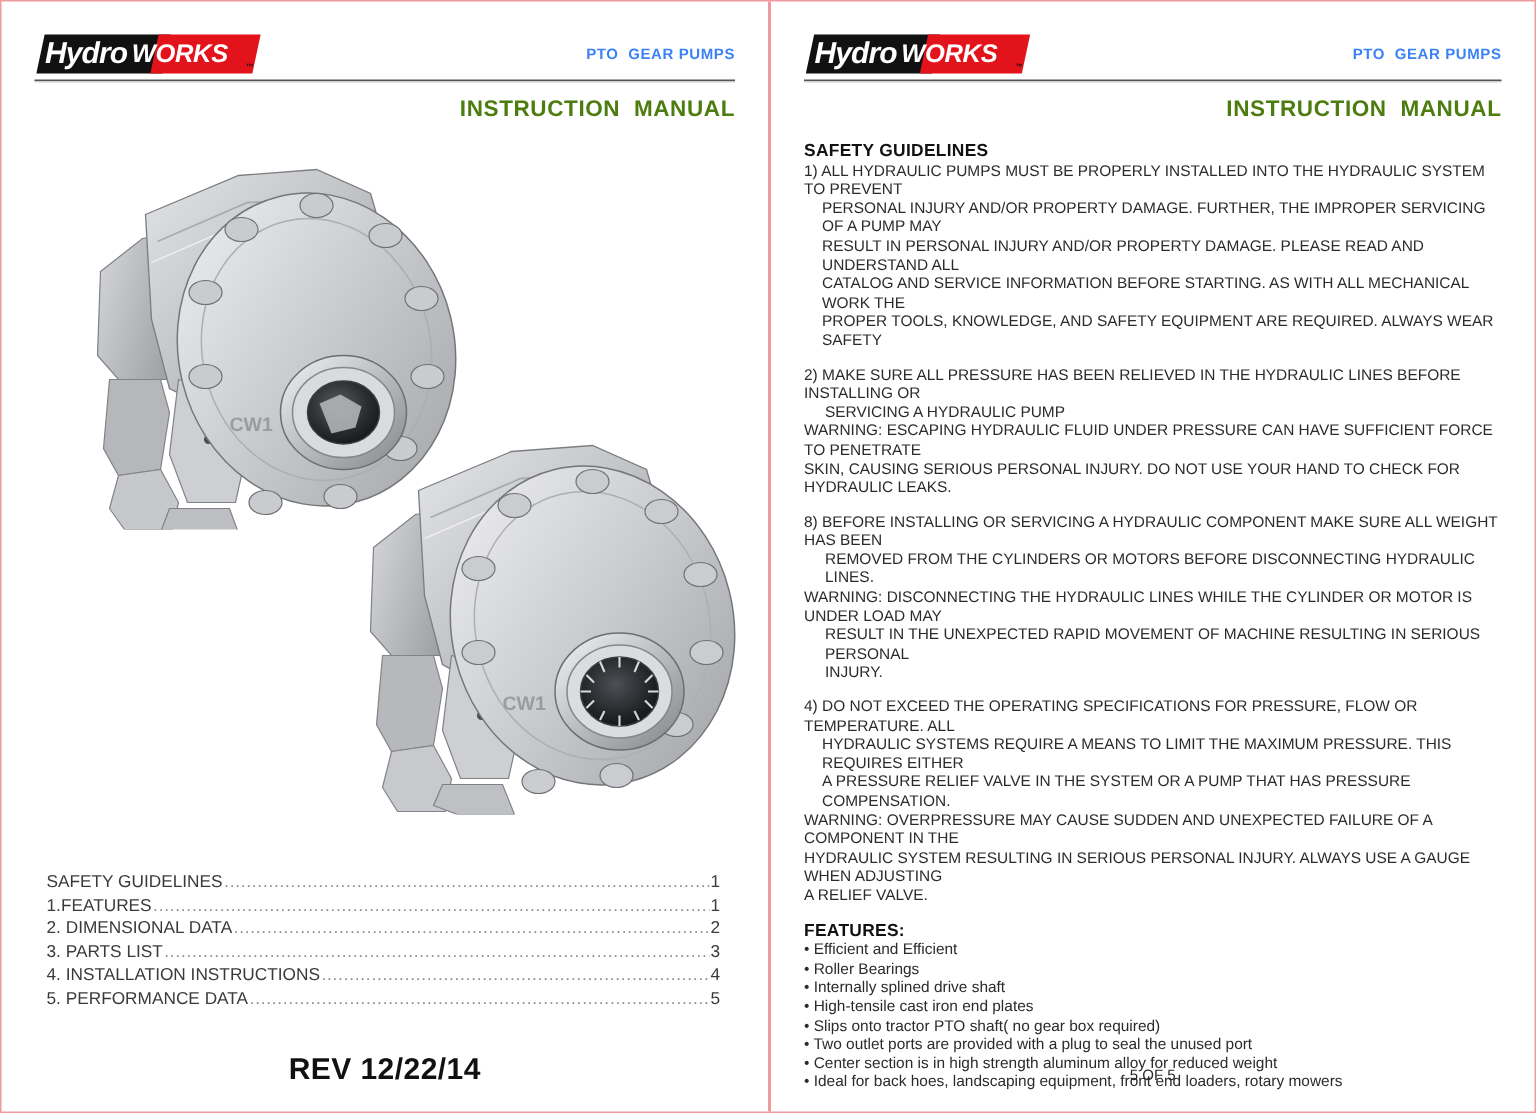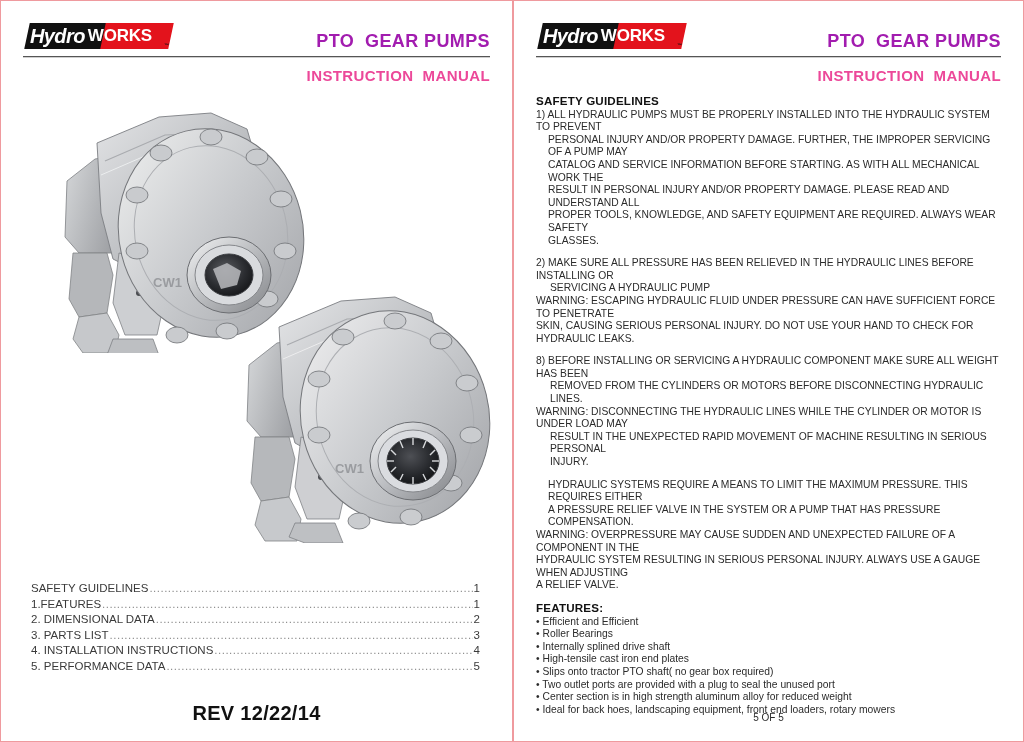--- a/index.html
+++ b/index.html
@@ -45,42 +45,42 @@
     position: absolute; top: 0; left: 0; height: 26px; width: 147px;
     display: flex; align-items: center;
   }
   .logo-hydro {
     color: #ffffff; font-weight: bold; font-style: italic;
     font-size: 20px; letter-spacing: -0.6px;
     padding-left: 7px;
     font-family: "Liberation Sans", sans-serif;
   }
   .logo-works {
-    color: #ffffff; font-weight: bold; 
+    color: #ffffff; font-weight: bold; font-style: italic;
     font-size: 17px; letter-spacing: -0.2px;
     margin-left: 3px;
     font-family: "Liberation Sans", sans-serif;
   }
   .logo-tm {
     position: absolute; right: 1px; bottom: 1px;
     color: #111111; font-size: 5px; font-weight: bold;
   }
 
   .hdr-title {
-    font-size: 18px; font-weight: bold; color: #a21caf;
+    font-size: 10px; font-weight: bold; color: #3b82f6;
     letter-spacing: 0.4px; text-align: right;
     padding-top: 8px; white-space: pre;
   }
   .hdr-rule {
     margin-top: 4px; height: 0;
     border-top: 1.2px solid #555555;
     border-bottom: 1px solid #cfcfcf;
   }
   .hdr-sub {
-    font-size: 15px; font-weight: bold; color: #ec4899;
+    font-size: 15px; font-weight: bold; color: #4d7c0f;
     letter-spacing: 0.4px; text-align: right;
     margin-top: 9px; white-space: pre;
   }
 
   
   .art {
     position: relative; flex: 1 1 auto;
     min-height: 0;
   }
   .pump { position: absolute; }
@@ -377,42 +377,42 @@
       <div class="hdr-sub">INSTRUCTION  MANUAL</div>
     </div>
 
     <div class="body">
 
       <div class="sec-head">SAFETY GUIDELINES</div>
 
       <div class="para">
         <span class="ln">1) ALL HYDRAULIC PUMPS MUST BE PROPERLY INSTALLED INTO THE HYDRAULIC SYSTEM TO PREVENT</span>
         <span class="ln ind1">PERSONAL INJURY AND/OR PROPERTY DAMAGE. FURTHER, THE IMPROPER SERVICING OF A PUMP MAY</span>
+        <span class="ln ind1">RESULT IN PERSONAL INJURY AND/OR PROPERTY DAMAGE. PLEASE READ AND UNDERSTAND ALL</span>
         <span class="ln ind1">CATALOG AND SERVICE INFORMATION BEFORE STARTING. AS WITH ALL MECHANICAL WORK THE</span>
-        <span class="ln ind1">RESULT IN PERSONAL INJURY AND/OR PROPERTY DAMAGE. PLEASE READ AND UNDERSTAND ALL</span>
         <span class="ln ind1">PROPER TOOLS, KNOWLEDGE, AND SAFETY EQUIPMENT ARE REQUIRED. ALWAYS WEAR SAFETY</span>
-        <span class="ln ind1">GLASSES.</span>
       </div>
 
       <div class="para">
         <span class="ln">2) MAKE SURE ALL PRESSURE HAS BEEN RELIEVED IN THE HYDRAULIC LINES BEFORE INSTALLING OR</span>
         <span class="ln ind2">SERVICING A HYDRAULIC PUMP</span>
         <span class="ln">WARNING: ESCAPING HYDRAULIC FLUID UNDER PRESSURE CAN HAVE SUFFICIENT FORCE TO PENETRATE</span>
         <span class="ln">SKIN, CAUSING SERIOUS PERSONAL INJURY. DO NOT USE YOUR HAND TO CHECK FOR HYDRAULIC LEAKS.</span>
       </div>
 
       <div class="para">
         <span class="ln">8) BEFORE INSTALLING OR SERVICING A HYDRAULIC COMPONENT MAKE SURE ALL WEIGHT HAS BEEN</span>
         <span class="ln ind2">REMOVED FROM THE CYLINDERS OR MOTORS BEFORE DISCONNECTING HYDRAULIC LINES.</span>
         <span class="ln">WARNING: DISCONNECTING THE HYDRAULIC LINES WHILE THE CYLINDER OR MOTOR IS UNDER LOAD MAY</span>
         <span class="ln ind2">RESULT IN THE UNEXPECTED RAPID MOVEMENT OF MACHINE RESULTING IN SERIOUS PERSONAL</span>
         <span class="ln ind2">INJURY.</span>
       </div>
 
       <div class="para">
+        <span class="ln">4) DO NOT EXCEED THE OPERATING SPECIFICATIONS FOR PRESSURE, FLOW OR TEMPERATURE. ALL</span>
         <span class="ln ind1">HYDRAULIC SYSTEMS REQUIRE A MEANS TO LIMIT THE MAXIMUM PRESSURE. THIS REQUIRES EITHER</span>
         <span class="ln ind1">A PRESSURE RELIEF VALVE IN THE SYSTEM OR A PUMP THAT HAS PRESSURE COMPENSATION.</span>
         <span class="ln">WARNING: OVERPRESSURE MAY CAUSE SUDDEN AND UNEXPECTED FAILURE OF A COMPONENT IN THE</span>
         <span class="ln">HYDRAULIC SYSTEM RESULTING IN SERIOUS PERSONAL INJURY. ALWAYS USE A GAUGE WHEN ADJUSTING</span>
         <span class="ln">A RELIEF VALVE.</span>
       </div>
 
       <div class="sec-head features">FEATURES:</div>
       <div>
         <span class="feat">• Efficient and Efficient</span>

